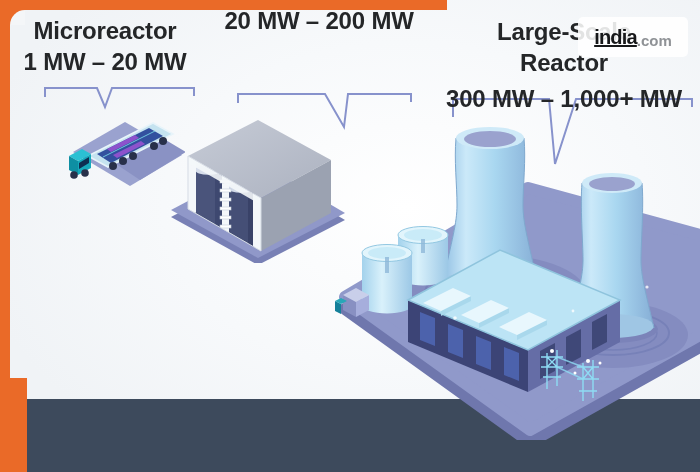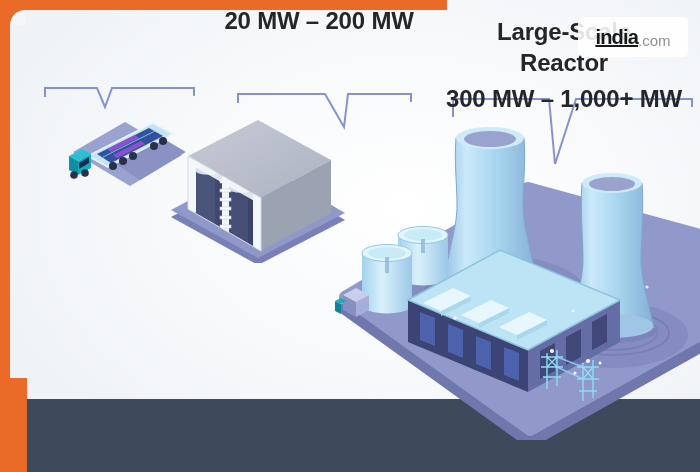--- a/index.html
+++ b/index.html
@@ -35,21 +35,21 @@
   .label-large{left:425px;top:11px;width:278px;}
   .label-large .reactor-name{max-width:205px;margin:5px auto;}
   .reactor-range{white-space:nowrap;}
   
   .watermark{
     position:absolute;left:578px;top:17px;width:110px;height:40px;z-index:6;
     background:rgba(255,255,255,0.87);border-radius:5px;
     display:flex;align-items:center;justify-content:center;
   }
   .watermark .brand{font-size:20px;font-weight:700;color:#17181a;letter-spacing:-0.8px;text-decoration:underline;}
-  .watermark .suffix{font-size:15px;font-weight:400;color:#8f9296;margin-top:7px;}
+  .watermark .suffix{font-size:15px;font-weight:700;color:#8f9296;margin-top:7px;}
 </style>
 </head>
 <body>
 
 <div class="stage">
 
   <div class="footer-band"></div>
 
   <svg class="illus truck-wrap" width="130" height="95" viewBox="0 0 130 95">
     <g>
@@ -226,20 +226,24 @@
   </svg>
 
   <svg class="brackets-svg" width="700" height="200" viewBox="0 0 700 200">
     <g fill="none" stroke="#8792cc" stroke-width="2">
       <path d="M45,97 L45,88 L97,88 L105,107 L112,88 L194,88 L194,96"></path>
       <path d="M238,103 L238,94 L325,94 L344,127 L348,94 L411,94 L411,102"></path>
       <path d="M453,117 L453,99 L549,99 L555,164 L576,99 L692,99 L692,107"></path>
     </g>
   </svg>
 
+  <div class="reactor-label label-micro">
+    <div class="reactor-name">Microreactor</div>
+    <div class="reactor-range">1 MW – 20 MW</div>
+  </div>
   <div class="reactor-label label-smr">
     <div class="reactor-range">20 MW – 200 MW</div>
   </div>
   <div class="reactor-label label-large">
     <div class="reactor-name">Large-Scale Reactor</div>
     <div class="reactor-range">300 MW – 1,000+ MW</div>
   </div>
 
   <div class="frame-top"></div>
   <div class="frame-left"></div>

